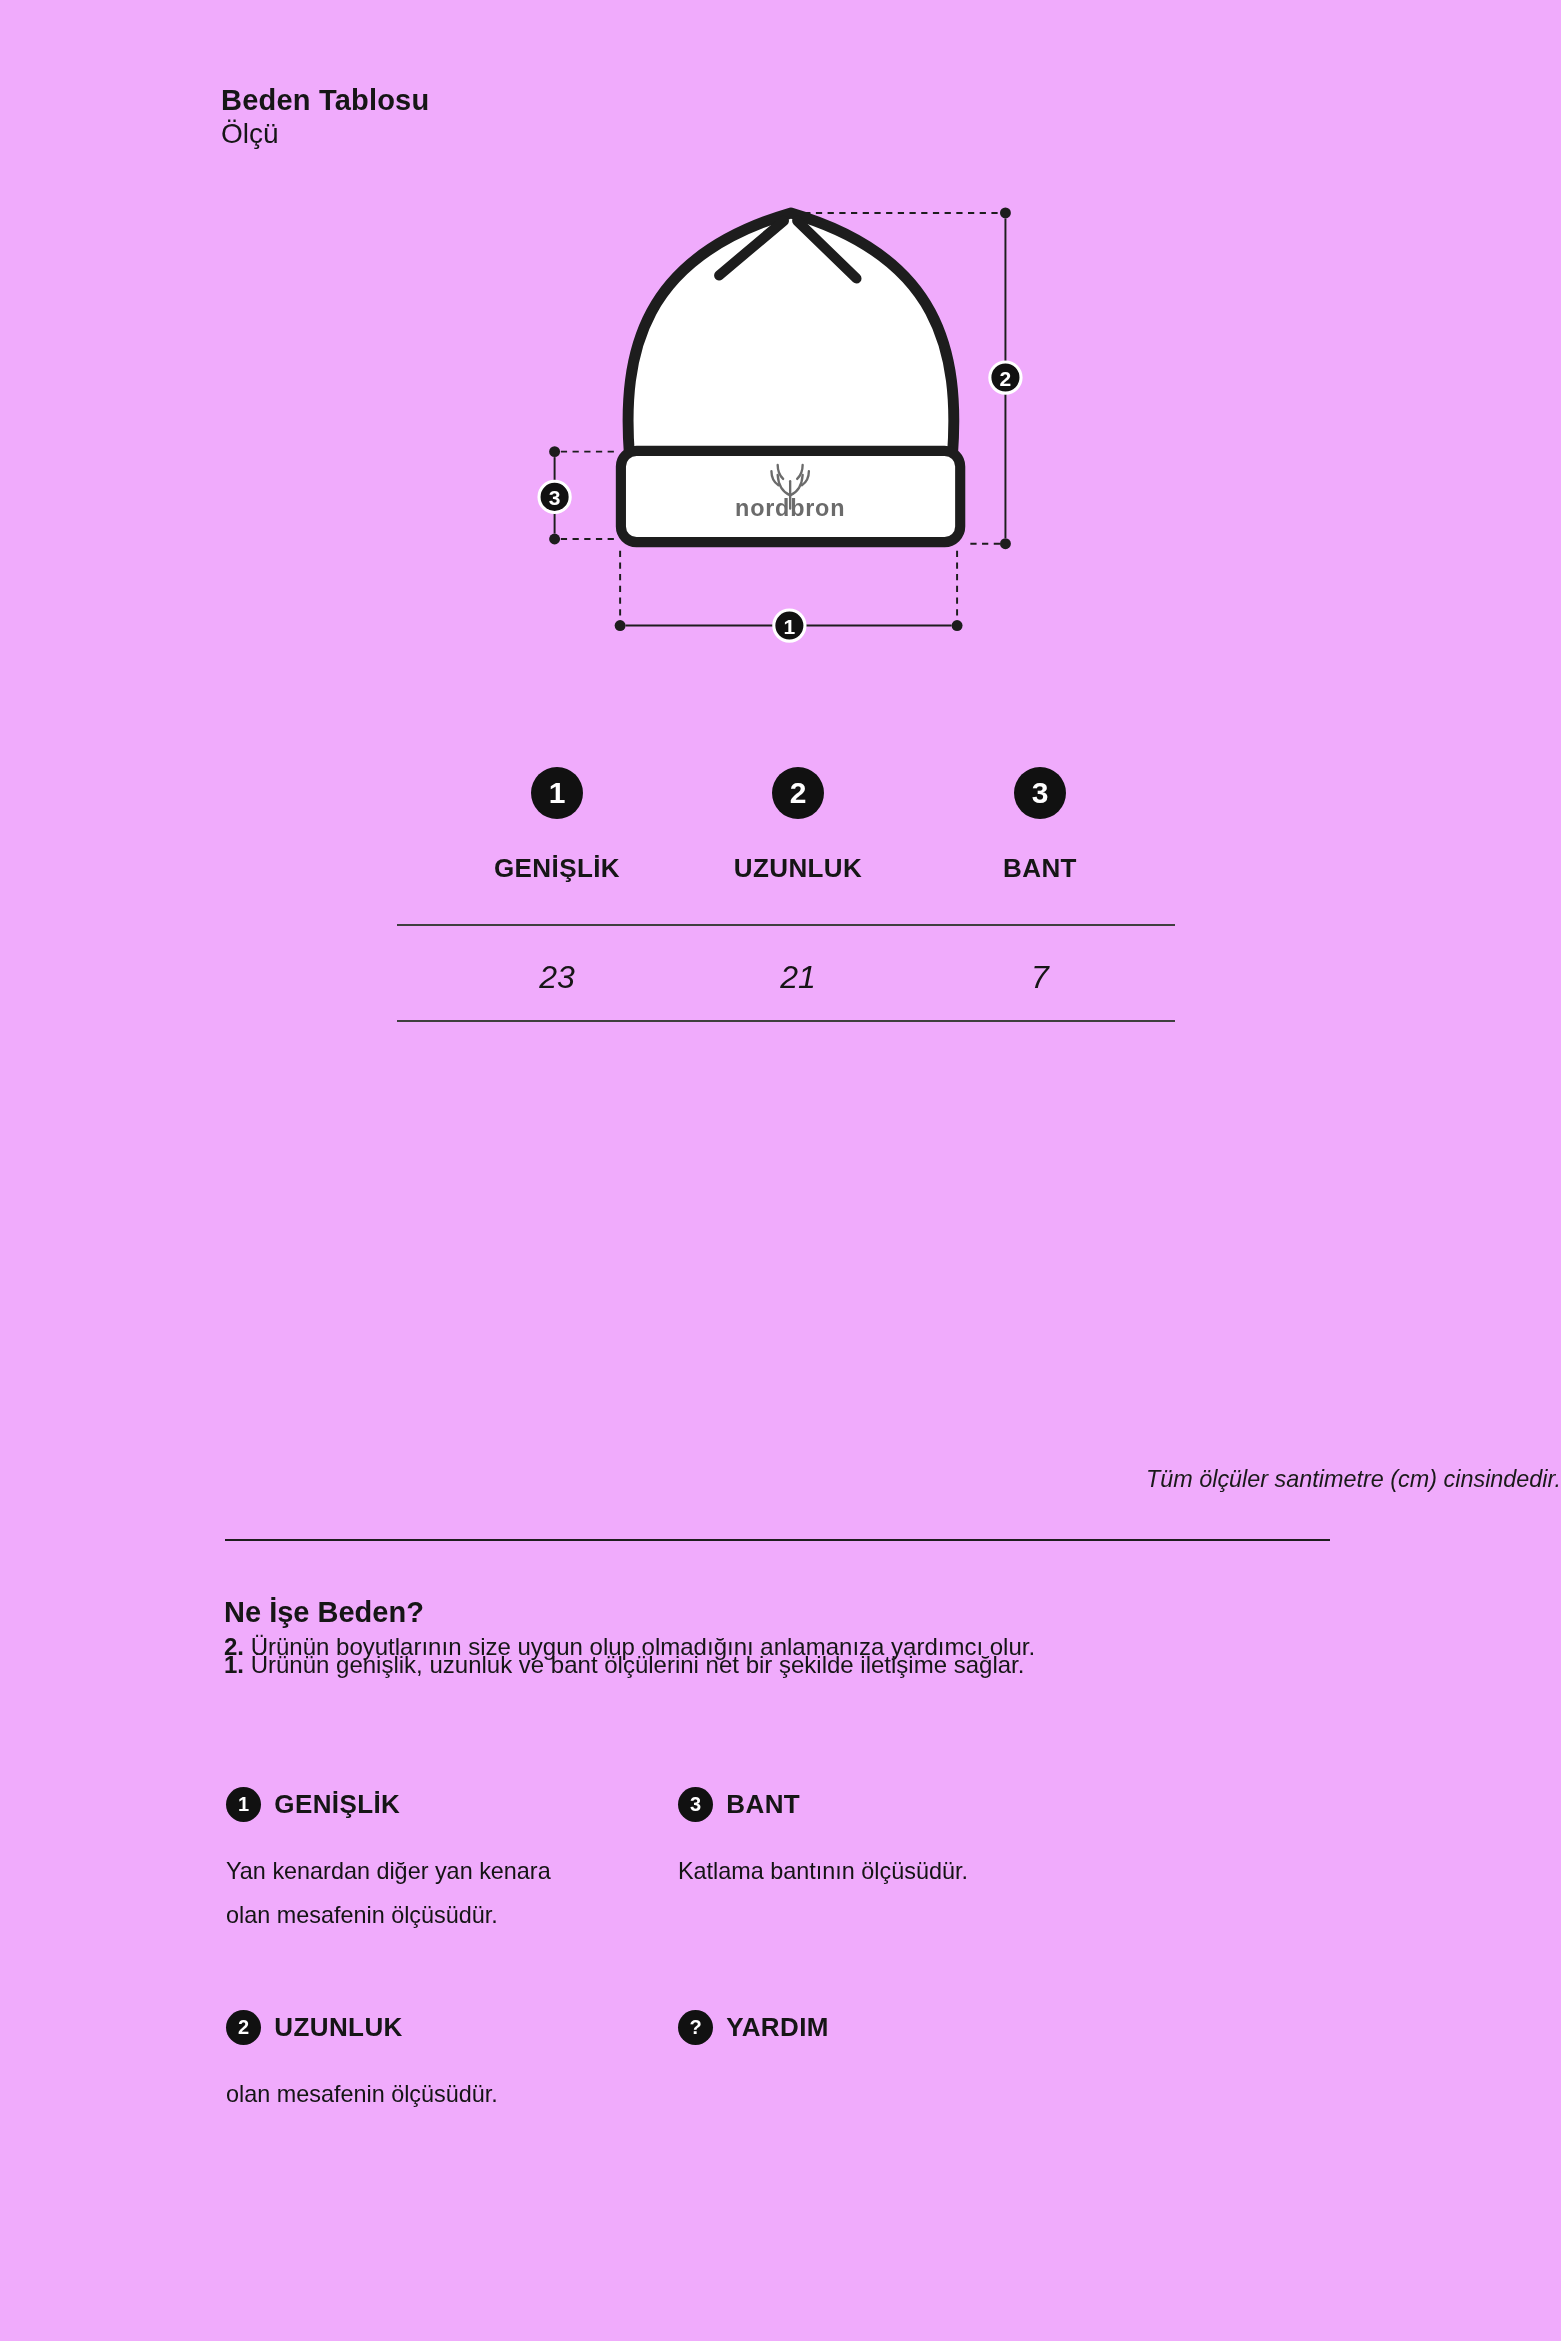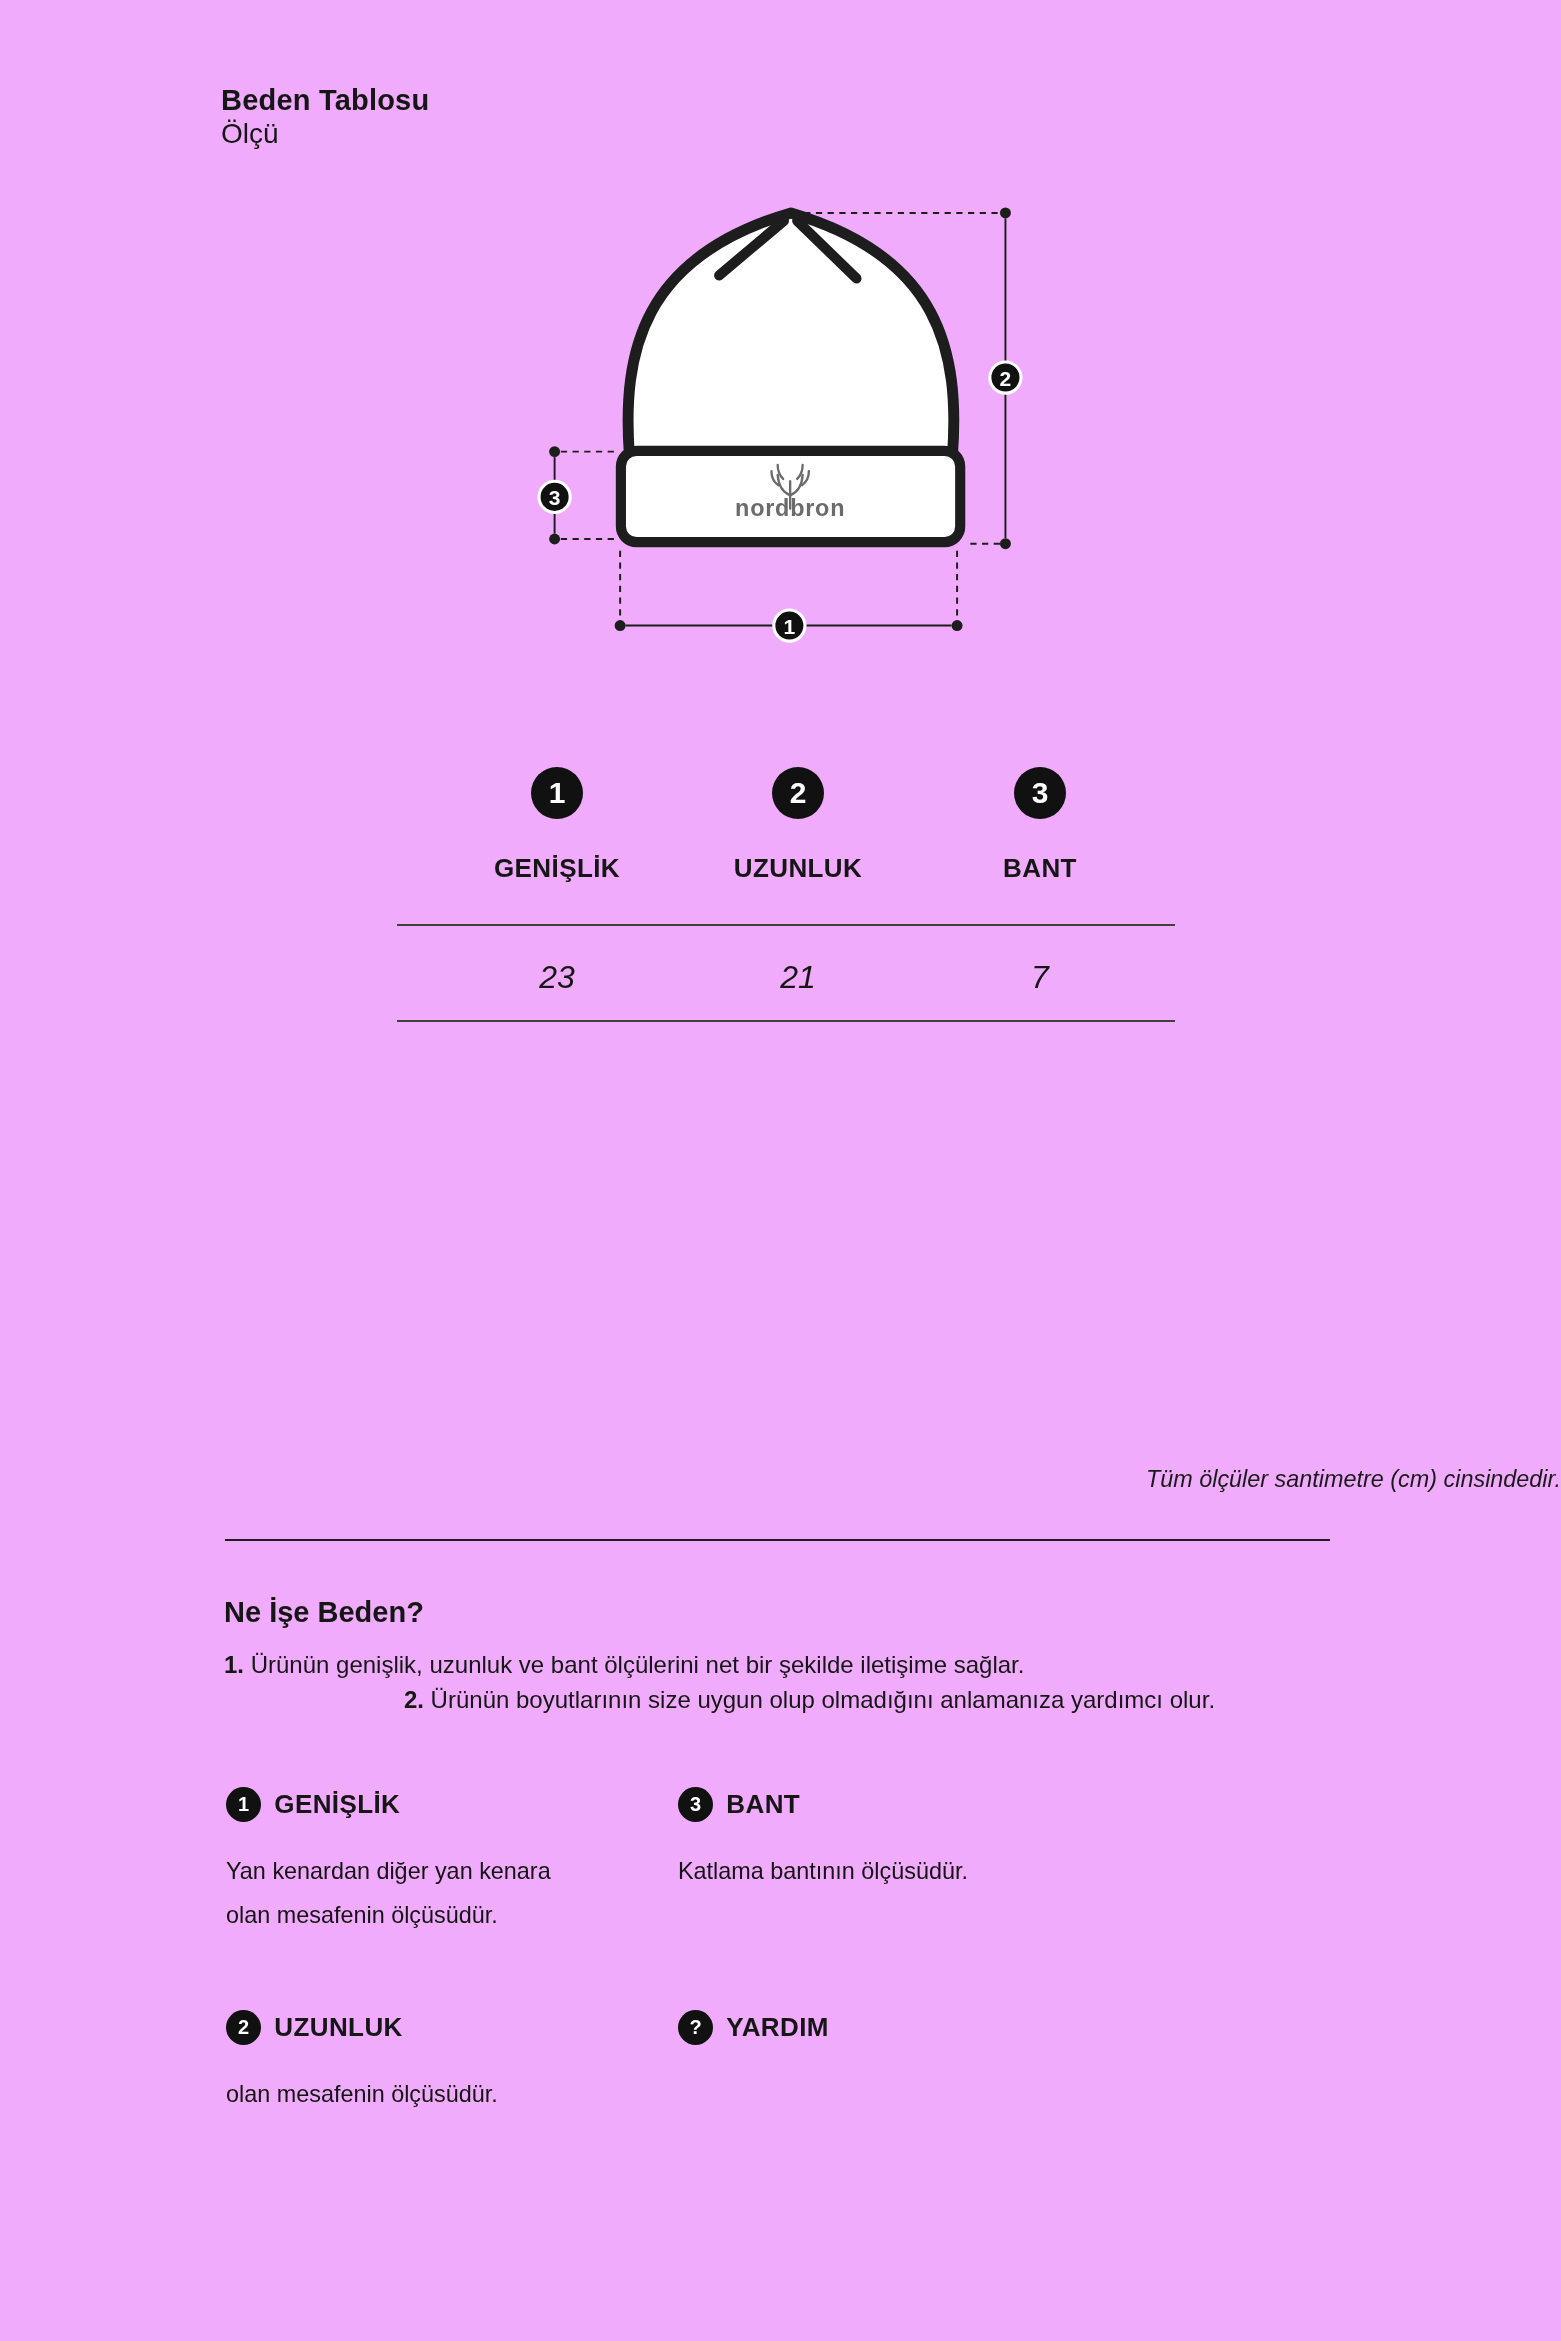--- a/index.html
+++ b/index.html
@@ -136,21 +136,21 @@
   <div class="abs note" style="left:0;top:1466px;">Tüm ölçüler santimetre (cm) cinsindedir.</div>
 
   <div class="abs divider" style="left:225px;top:1539px;width:1105px;"></div>
 
   <div class="abs sec-heading" style="left:224px;top:1596px;">Ne İşe Beden?</div>
 
   <div class="abs sec-item" style="left:224px;top:1649px;width:1171px;">
     <b>1.</b>
     <span>Ürünün genişlik, uzunluk ve bant ölçülerini net bir şekilde iletişime sağlar.</span>
   </div>
-  <div class="abs sec-item" style="left:224px;top:1684px;width:1171px;text-align:center;">
+  <div class="abs sec-item" style="left:224px;top:1631px;width:1171px;">
     <b>2.</b>
     <span>Ürünün boyutlarının size uygun olup olmadığını anlamanıza yardımcı olur.</span>
   </div>
 
   <div class="abs def" style="left:226px;top:1787px;">
     <div class="def-head">
       <div class="badge sm">
         <span>1</span>
       </div>
       <div class="def-title">GENİŞLİK</div>

